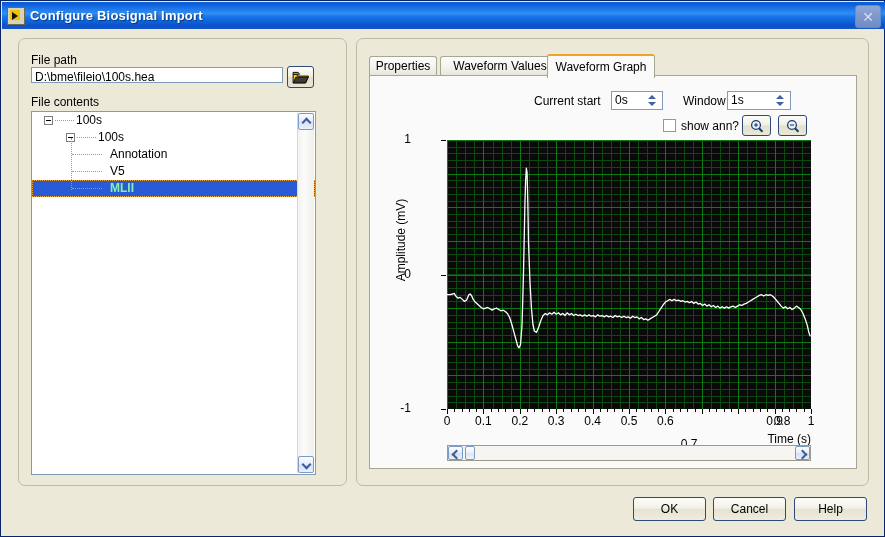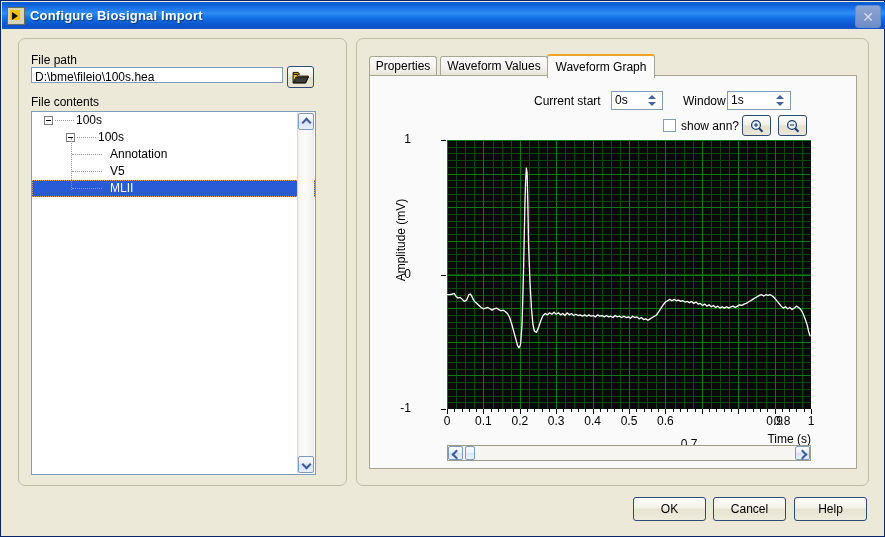--- a/index.html
+++ b/index.html
@@ -77,21 +77,21 @@
   }
 
   
   #filecontents-label{left:30px;top:94px;}
   #tree-box{
     position:absolute;left:30px;top:110px;width:285px;height:364px;
     background:#fff;border:1px solid #7F9DB9;box-sizing:border-box;overflow:hidden;
   }
   .tree-row{position:relative;height:17px;font-size:12px;line-height:17px;white-space:nowrap;}
   .tree-row .tlabel{position:absolute;}
-  .tree-row.selected{background:#2A5BD7;color:#ffffff;outline:1px dotted #E8A33D;outline-offset:-1px;}
+  .tree-row.selected{background:#2A5BD7;color:#86efac;outline:1px dotted #E8A33D;outline-offset:-1px;font-weight:bold;}
   .expander{
     position:absolute;width:9px;height:9px;top:4px;
     border:1px solid #7D7D7D;background:#fff;box-sizing:border-box;
   }
   .expander:before{
     content:"";position:absolute;left:1px;top:3px;width:5px;height:1px;background:#000;
   }
   .dotline{position:absolute;border-top:1px dotted #9a9a9a;top:8px;height:0;}
   .dotvert{position:absolute;border-left:1px dotted #9a9a9a;width:0;}
 
@@ -283,21 +283,21 @@
       <div class="sb-arrow" style="bottom:0px;">
         <span class="chev down"></span>
       </div>
     </div>
   </div>
 
   <div class="groupbox" id="right-group"></div>
 
   <div id="tabstrip">
       <div class="tab" style="left: 0px; width: 68px;">Properties</div>
-      <div class="tab" style="left: 71px; width: 108px;">Waveform Values</div>
+      <div class="tab" style="left: 71px; width: 120px;">Waveform Values</div>
       <div class="tab active" style="left: 178px; width: 108px;">Waveform Graph</div>
     </div>
   <div id="tab-panel"></div>
 
   <div class="lbl" id="ctl-currentstart-label">Current start</div>
   <div class="spinbox" id="spin-currentstart">
     <span class="val">0s</span>
     <span class="spin-arrows"></span>
   </div>
 

